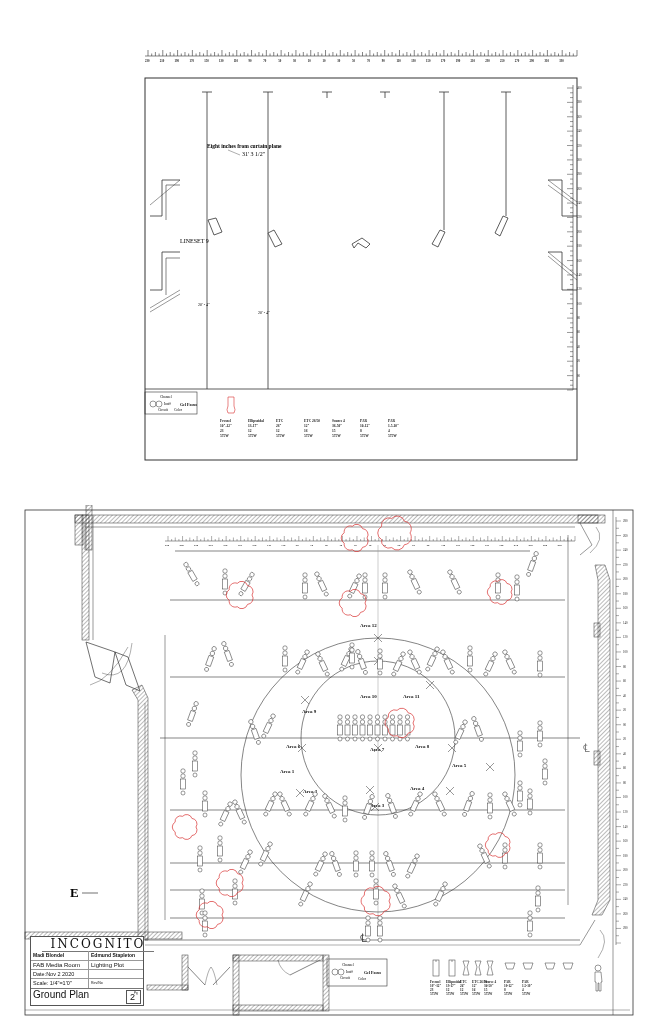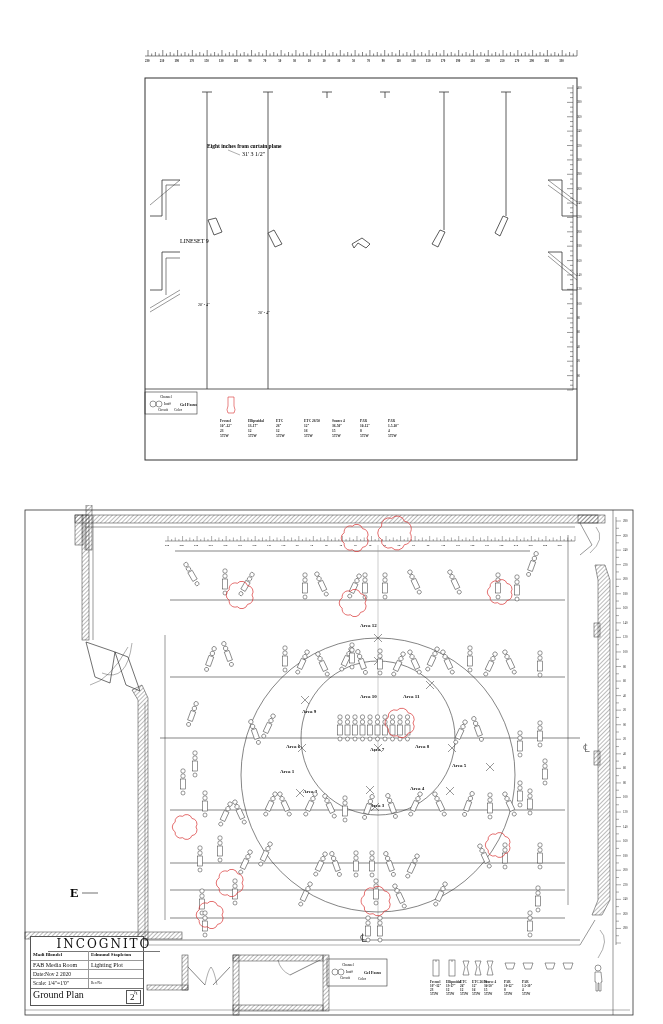--- a/index.html
+++ b/index.html
@@ -1,19 +1,19 @@
 <!DOCTYPE html>
 <html><head>
 <meta charset="utf-8">
 <style>
   html,body{margin:0;padding:0;background:#ffffff;}
   body{width:663px;height:1024px;position:relative;overflow:hidden;font-family:"Liberation Serif",serif;color:#111;}
   .abs{position:absolute;}
   svg text{font-family:"Liberation Serif",serif;}
-  .tb-cell{position:absolute;font-family:Liberation Serif, serif;color:#111;white-space:nowrap;}
+  .tb-cell{position:absolute;font-family:Liberation Sans, sans-serif;color:#111;white-space:nowrap;}
 </style>
 </head>
 <body>
 
 <div class="abs" style="left:140px;top:40px;width:455px;height:425px;">
   <svg width="455" height="425" viewBox="0 0 455 425">
 
     <g stroke="#333" stroke-width="0.6">
       <line x1="5" y1="16" x2="437" y2="16"></line>
       <g id="sv-ticks">
@@ -1317,21 +1317,21 @@
       </g>
 
     <g stroke="#333" stroke-width="0.5" fill="none">
       <circle cx="578" cy="463" r="3"></circle>
       <path d="M575,467 l6,0 l1,10 l-1,0 l0,9 l-2,0 l0,-8 l-1,0 l0,8 l-2,0 l0,-9 l-1,0 z"></path>
     </g>
   </svg>
 </div>
 
 <div class="abs" style="left:30px;top:936px;width:112px;height:68px;border:1px solid #555;background:#fff;">
-  <div class="tb-cell" style="left:17px;top:0;width:112px;height:14px;text-align:center;font-size:12px;letter-spacing:2px;line-height:14px;border-bottom:1px solid #777;font-family:'DejaVu Serif',serif;">INCOGNITO</div>
+  <div class="tb-cell" style="left:11px;top:0;width:112px;height:14px;text-align:center;font-size:12px;letter-spacing:2px;line-height:14px;border-bottom:1px solid #777;font-family:'DejaVu Serif',serif;">INCOGNITO</div>
   <div class="tb-cell" style="left:2px;top:15px;font-size:5px;font-weight:bold;">Madi Blondel</div>
   <div class="tb-cell" style="left:60px;top:15px;font-size:5px;font-weight:bold;">Edmund Stapleton</div>
   <div class="abs" style="left:0;top:23px;width:112px;border-top:1px solid #999;"></div>
   <div class="tb-cell" style="left:2px;top:25px;font-size:6px;">FAB Media Room</div>
   <div class="tb-cell" style="left:60px;top:25px;font-size:6px;">Lighting Plot</div>
   <div class="abs" style="left:0;top:32px;width:112px;border-top:1px solid #999;"></div>
   <div class="tb-cell" style="left:2px;top:34px;font-size:5.5px;">Date:Nov 2 2020</div>
   <div class="abs" style="left:0;top:41px;width:112px;border-top:1px solid #999;"></div>
   <div class="tb-cell" style="left:2px;top:43px;font-size:5.5px;">Scale: 1/4"=1'0"</div>
   <div class="tb-cell" style="left:60px;top:44px;font-size:3.5px;">Rev/No</div>

